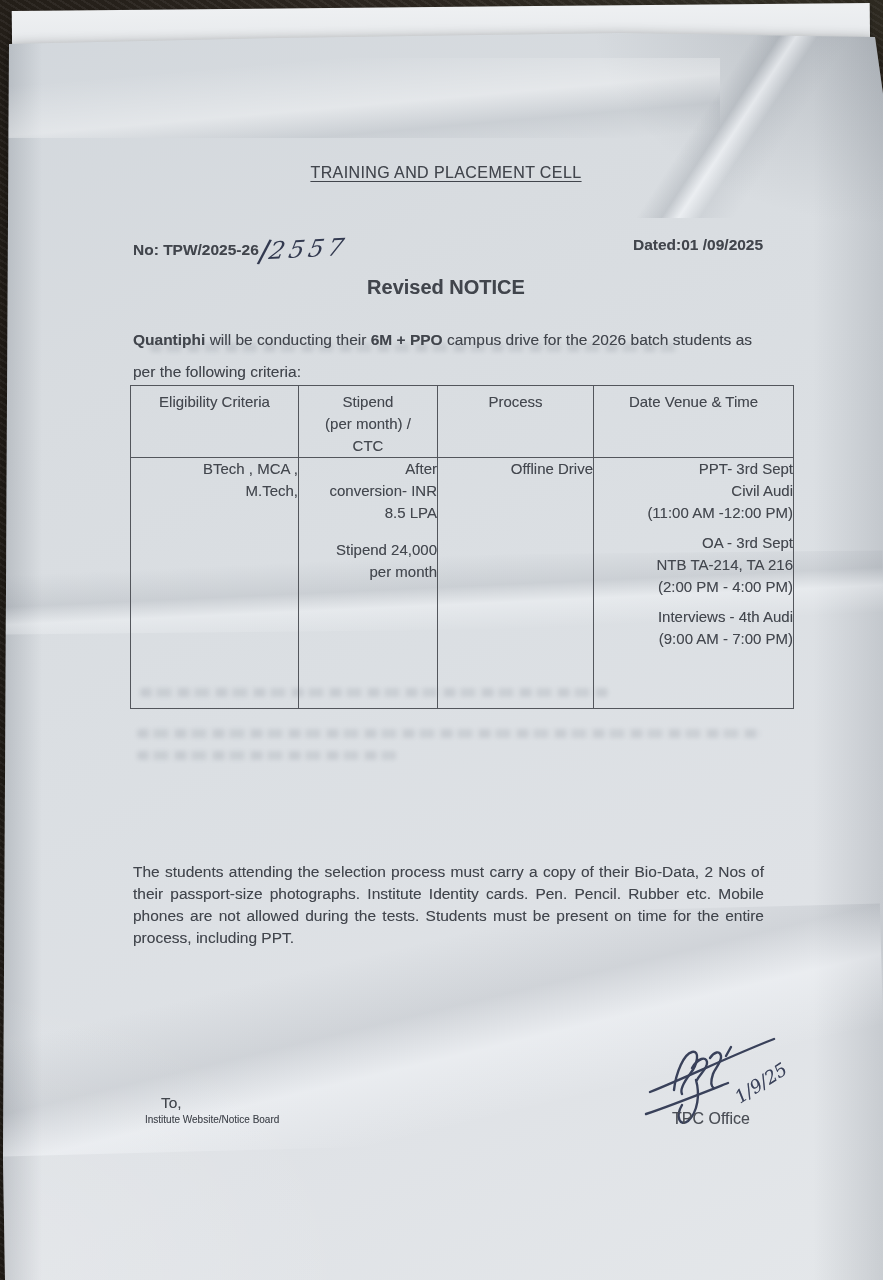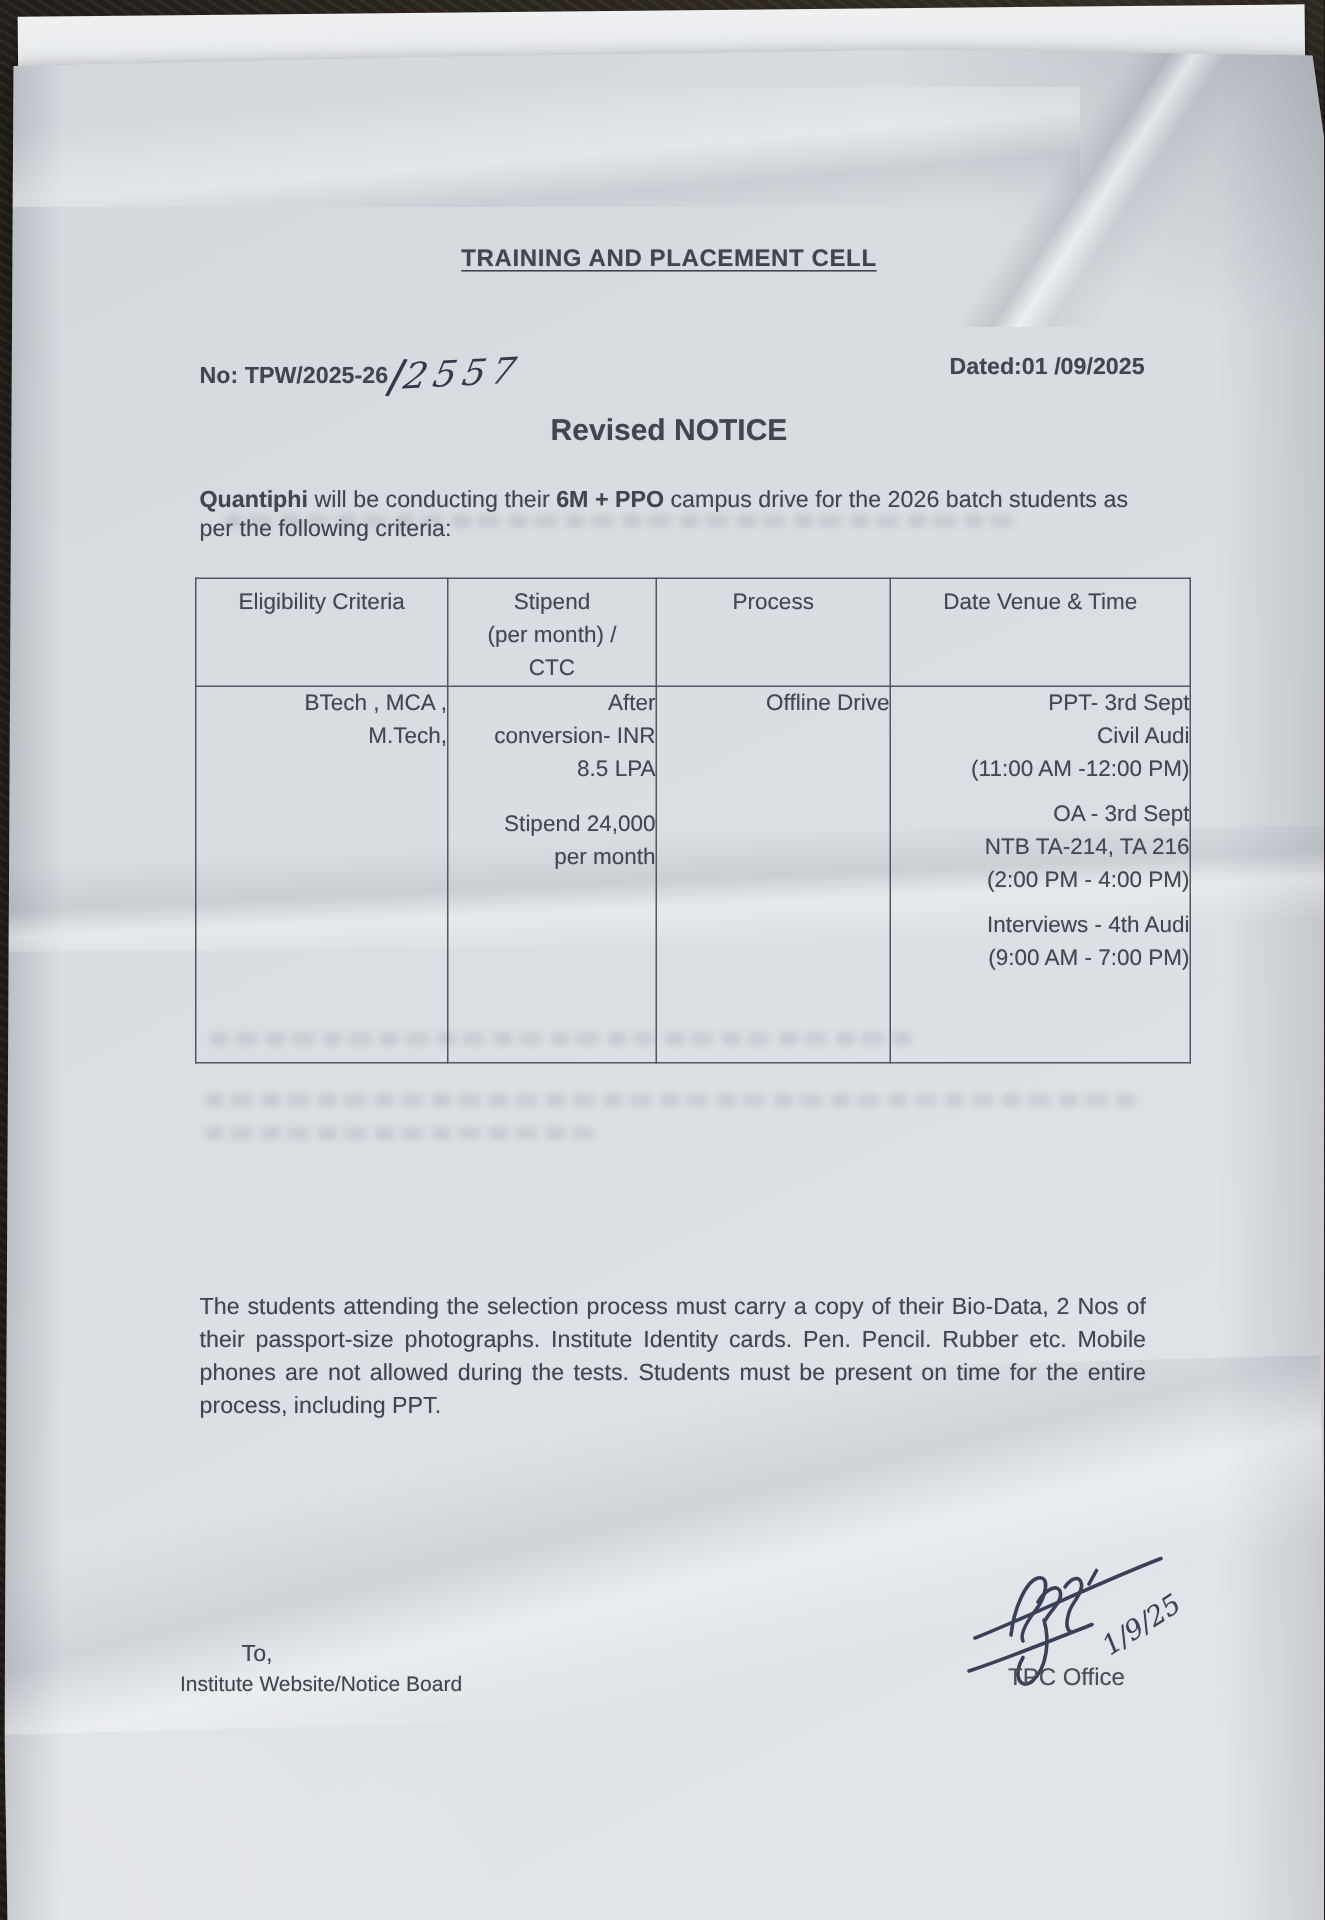--- a/index.html
+++ b/index.html
@@ -43,53 +43,53 @@
   .smudge { position:absolute; height:9px; filter:blur(2px); opacity:.45; border-radius:4px;
     background:repeating-linear-gradient(90deg, rgba(122,129,140,.45) 0 11px, rgba(122,129,140,.08) 11px 17px, rgba(122,129,140,.38) 17px 31px, rgba(122,129,140,.05) 31px 38px); }
   .smudge1 { left:150px; top:343px; width:530px; }
   .smudge2 { left:140px; top:688px; width:470px; }
   .smudge3 { left:137px; top:729px; width:625px; }
   .smudge4 { left:137px; top:751px; width:260px; }
 
   .content { position:absolute; inset:0; color:#41454c; text-shadow:0 0 .6px rgba(66,70,80,.35); }
 
   .doc-title { position:absolute; left:130px; top:164px; width:632px; text-align:center;
-    font-size:16px; font-weight:bold; letter-spacing:.4px;
+    font-size:16px; font-weight:normal; letter-spacing:.4px;
     text-decoration:underline; text-underline-offset:3px; }
 
   .ref-line { position:absolute; left:133px; top:235px; font-size:15.5px; font-weight:bold; white-space:nowrap; }
   .hand { font-family:"DejaVu Serif", serif; color:#333a50; font-weight:400; text-shadow:none; }
   .hand-slash { display:inline-block; font-size:32px; transform:rotate(10deg); vertical-align:-7px; line-height:0; }
   .hand-number { display:inline-block; font-size:24px; letter-spacing:4px; transform:skewX(-14deg) rotate(-3deg); vertical-align:-2px; font-style:italic; }
 
   .date-line { position:absolute; left:633px; top:236px; font-size:15.5px; font-weight:bold; white-space:nowrap; }
 
   .notice-heading { position:absolute; left:130px; top:276px; width:632px; text-align:center;
     font-size:20px; font-weight:bold; }
 
-  .intro { position:absolute; left:133px; top:308px; width:640px; font-size:15.5px; line-height:19px; }
+  .intro { position:absolute; left:133px; top:308px; width:640px; font-size:15.5px; line-height:32px; }
   .intro b { font-weight:bold; }
 
   .criteria-table { position:absolute; left:130px; top:385px; width:663px; border-collapse:collapse;
     font-size:15px; color:#43474e; table-layout:fixed; }
   .criteria-table th, .criteria-table td { border:1.6px solid #53565c; font-weight:normal; vertical-align:top; line-height:22px; padding:0;text-align:right; }
   .criteria-table th { height:63px; padding-top:5px; text-align:center; }
   .criteria-table td { height:250px; }
   .cell-elig { padding:60px 8px 0 10px; text-align:left; }
   .cell-stip { padding-top:18px; text-align:center; }
   .cell-proc { padding-top:62px; text-align:center; }
   .cell-sched { padding:18px 4px 0 10px; text-align:left; }
   .cell-stip .group + .group { margin-top:15px; }
   .cell-sched .group + .group { margin-top:8px; }
 
   .instructions { position:absolute; left:133px; top:845px; width:631px; font-size:15.5px;
     line-height:22.3px; text-align:justify; }
 
   .to-label { position:absolute; left:133px; top:1094px; font-size:15.5px;margin-left:28px; }
-  .recipient { position:absolute; left:120px; top:1114px; font-size:14px; }
+  .recipient { position:absolute; left:145px; top:1114px; font-size:10px; }
 
   .sign-svg { position:absolute; left:640px; top:1028px; }
   .office-label { position:absolute; left:672px; top:1110px; font-size:16px; color:#4a4e55; }
 </style>
 </head>
 <body>
 
 <div class="scene">
   <div class="back-sheet"></div>
 

